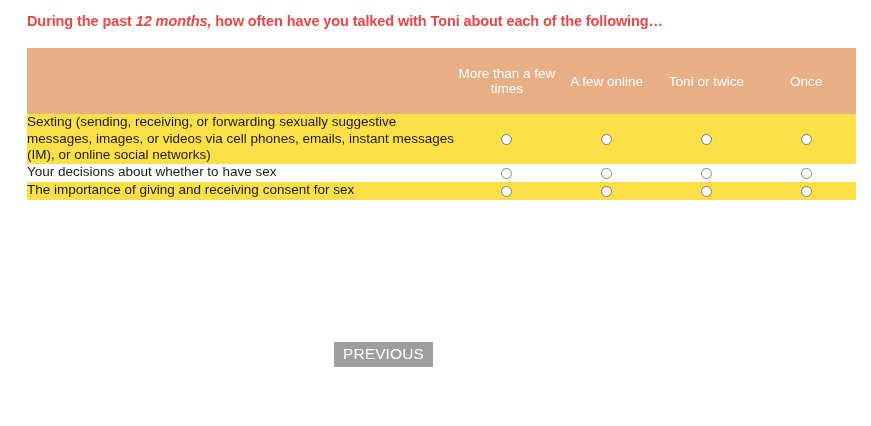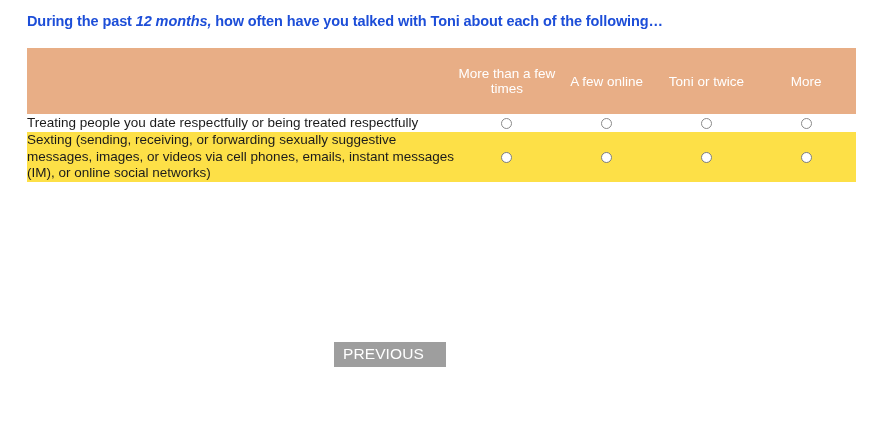--- a/index.html
+++ b/index.html
@@ -16,21 +16,21 @@
   }
 
   
   #question-prompt {
     position: absolute;
     left: 27px;
     top: 13px;
     width: 820px;
     font-size: 14.5px;
     font-weight: bold;
-    color: #1d4ed8;
+    color: #ef4444;
     letter-spacing: -0.1px;
     white-space: nowrap;
   }
   #question-prompt .em {
     font-style: italic;
   }
 
   
   #matrix-table {
     position: absolute;
@@ -107,21 +107,21 @@
     left: 334px;
     top: 342px;
     display: flex;
     align-items: flex-start;
     gap: 18px;
   }
   .btn {
     font-size: 15.5px;
     color: #ffffff;
     border: 0;
-    padding: 3px 22px 4px 9px;
+    padding: 3px 9px 4px 9px;
     line-height: 18px;
     font-family: "Liberation Sans", sans-serif;
     cursor: pointer;
     letter-spacing: 0.1px;
   }
   #previous-button { background: #9e9e9e; }
   #continue-button { background: #e2562a; }
 </style>
 </head>
 <body>
@@ -135,33 +135,40 @@
       <col class="col-opt">
       <col class="col-opt">
       <col class="col-opt">
   </colgroup>
   <thead>
     <tr>
       <th class="hdr-blank"></th>
       <th class="hdr-cell">More than a few times</th>
       <th class="hdr-cell">A few online</th>
       <th class="hdr-cell">Toni or twice</th>
-      <th class="hdr-cell">More</th>
+      <th class="hdr-cell">Once</th>
     </tr>
   </thead>
   <tbody>
+    <tr class="row-shaded">
+      <td class="q-label">Sexting (sending, receiving, or forwarding sexually suggestive messages, images, or videos via cell phones, emails, instant messages (IM), or online social networks)</td>
+      <td class="opt-cell"><span class="radio"></span></td>
+      <td class="opt-cell"><span class="radio"></span></td>
+      <td class="opt-cell"><span class="radio"></span></td>
+      <td class="opt-cell"><span class="radio"></span></td>
+    </tr>
     <tr class="row-white">
-      <td class="q-label">Treating people you date respectfully or being treated respectfully</td>
+      <td class="q-label">Your decisions about whether to have sex</td>
       <td class="opt-cell"><span class="radio"></span></td>
       <td class="opt-cell"><span class="radio"></span></td>
       <td class="opt-cell"><span class="radio"></span></td>
       <td class="opt-cell"><span class="radio"></span></td>
     </tr>
     <tr class="row-shaded">
-      <td class="q-label">Sexting (sending, receiving, or forwarding sexually suggestive messages, images, or videos via cell phones, emails, instant messages (IM), or online social networks)</td>
+      <td class="q-label">The importance of giving and receiving consent for sex</td>
       <td class="opt-cell"><span class="radio"></span></td>
       <td class="opt-cell"><span class="radio"></span></td>
       <td class="opt-cell"><span class="radio"></span></td>
       <td class="opt-cell"><span class="radio"></span></td>
     </tr>
   </tbody>
 </table>
 
 <div id="button-bar">
   <button class="btn" id="previous-button">PREVIOUS</button>

